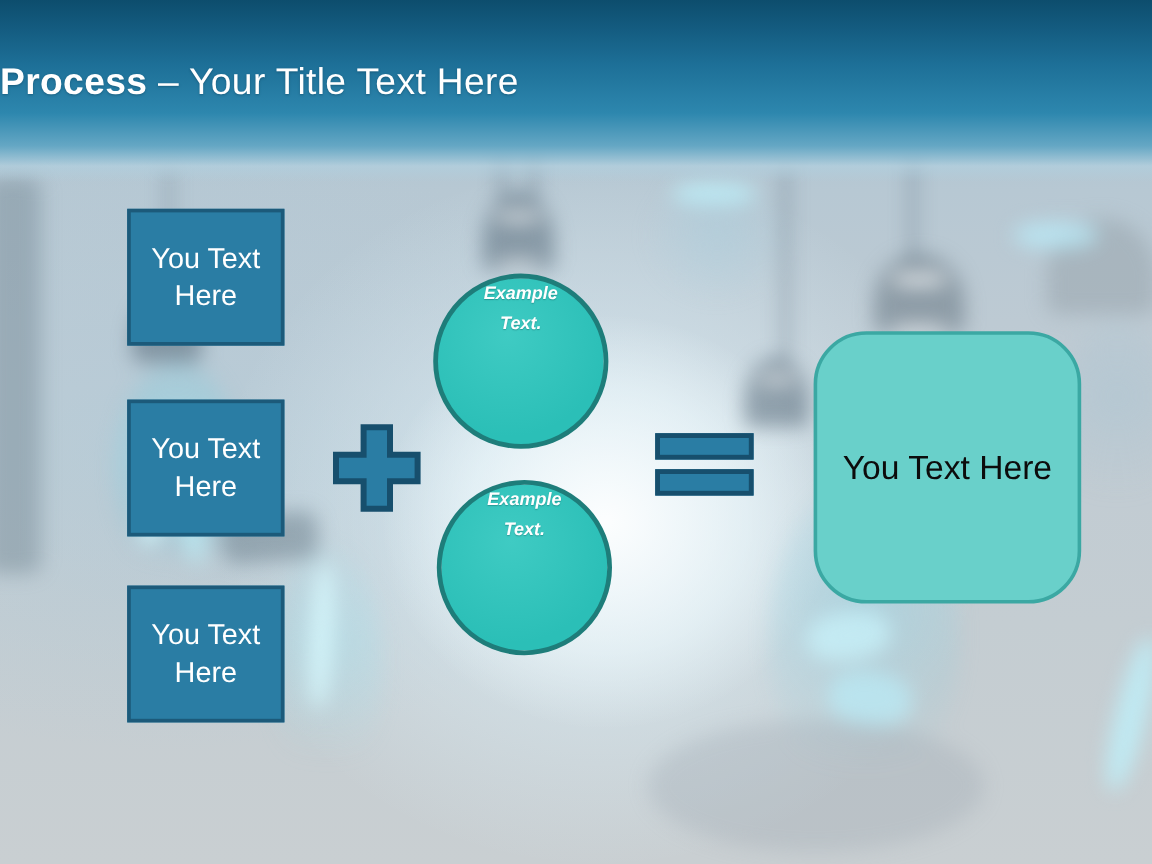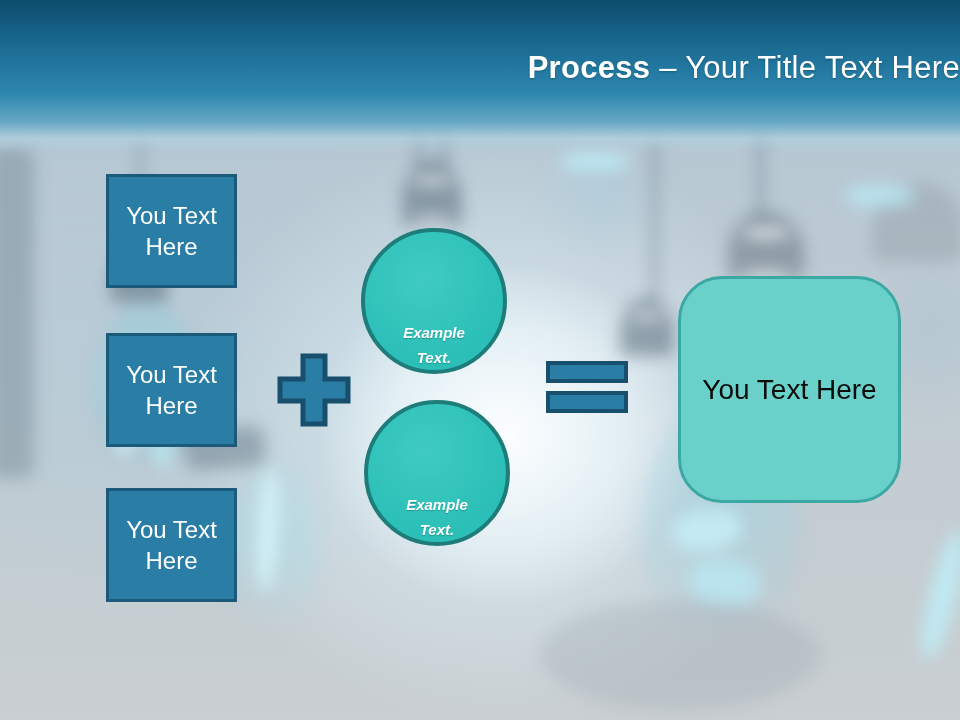--- a/index.html
+++ b/index.html
@@ -16,37 +16,37 @@
   .bulbs div{position:absolute;}
   .cap{border-radius:48% 48% 14% 14% / 62% 62% 12% 12%;}
   .glass{border-radius:50%;}
   .hl{border-radius:45%;}
   
   .header{
     position:absolute;top:0;left:0;width:960px;height:152px;
     background:linear-gradient(180deg,#0d4d6d 0%,#135a7e 14%,#1d6f97 35%,#2d87ae 62%,#65a7c4 80%,rgba(176,210,226,0.55) 91%,rgba(176,210,226,0) 100%);
   }
   .title{
-    position:absolute;top:50px;left:0;width:960px;text-align:right;
+    position:absolute;top:50px;left:0;width:960px;text-align:left;
     color:#ffffff;font-size:31px;letter-spacing:0.3px;
     text-shadow:0 1px 2px rgba(0,40,60,0.35);
   }
   .title .kw{font-weight:700;}
   
   .tbox{
     position:absolute;left:106px;width:131px;height:114px;box-sizing:border-box;
     background:#2a7da4;border:3px solid #1c5a7a;
     color:#ffffff;font-size:24px;line-height:31px;text-align:center;
     display:flex;align-items:center;justify-content:center;padding:4px 14px;
   }
   .circle{
     position:absolute;width:146px;height:146px;box-sizing:border-box;border-radius:50%;
     background:radial-gradient(circle at 42% 34%, #3fcbc3, #2bbfb7 70%);
     border:4px solid #1e7d7a;
-    display:flex;align-items:flex-end;justify-content:center;text-align:center;
+    display:flex;align-items:flex-start;justify-content:center;text-align:center;
     color:#ffffff;font-size:15px;font-weight:700;font-style:italic;line-height:25px;
     text-shadow:0 1px 1px rgba(0,70,70,0.35);
   }
   .circle span{display:block;width:92px;}
   .eqwrap{position:absolute;left:546px;top:361px;}
   .eqbar{
     width:82px;height:22px;box-sizing:border-box;
     background:#2a7da4;border:4px solid #174f6d;margin-bottom:8px;
   }
   .result{

